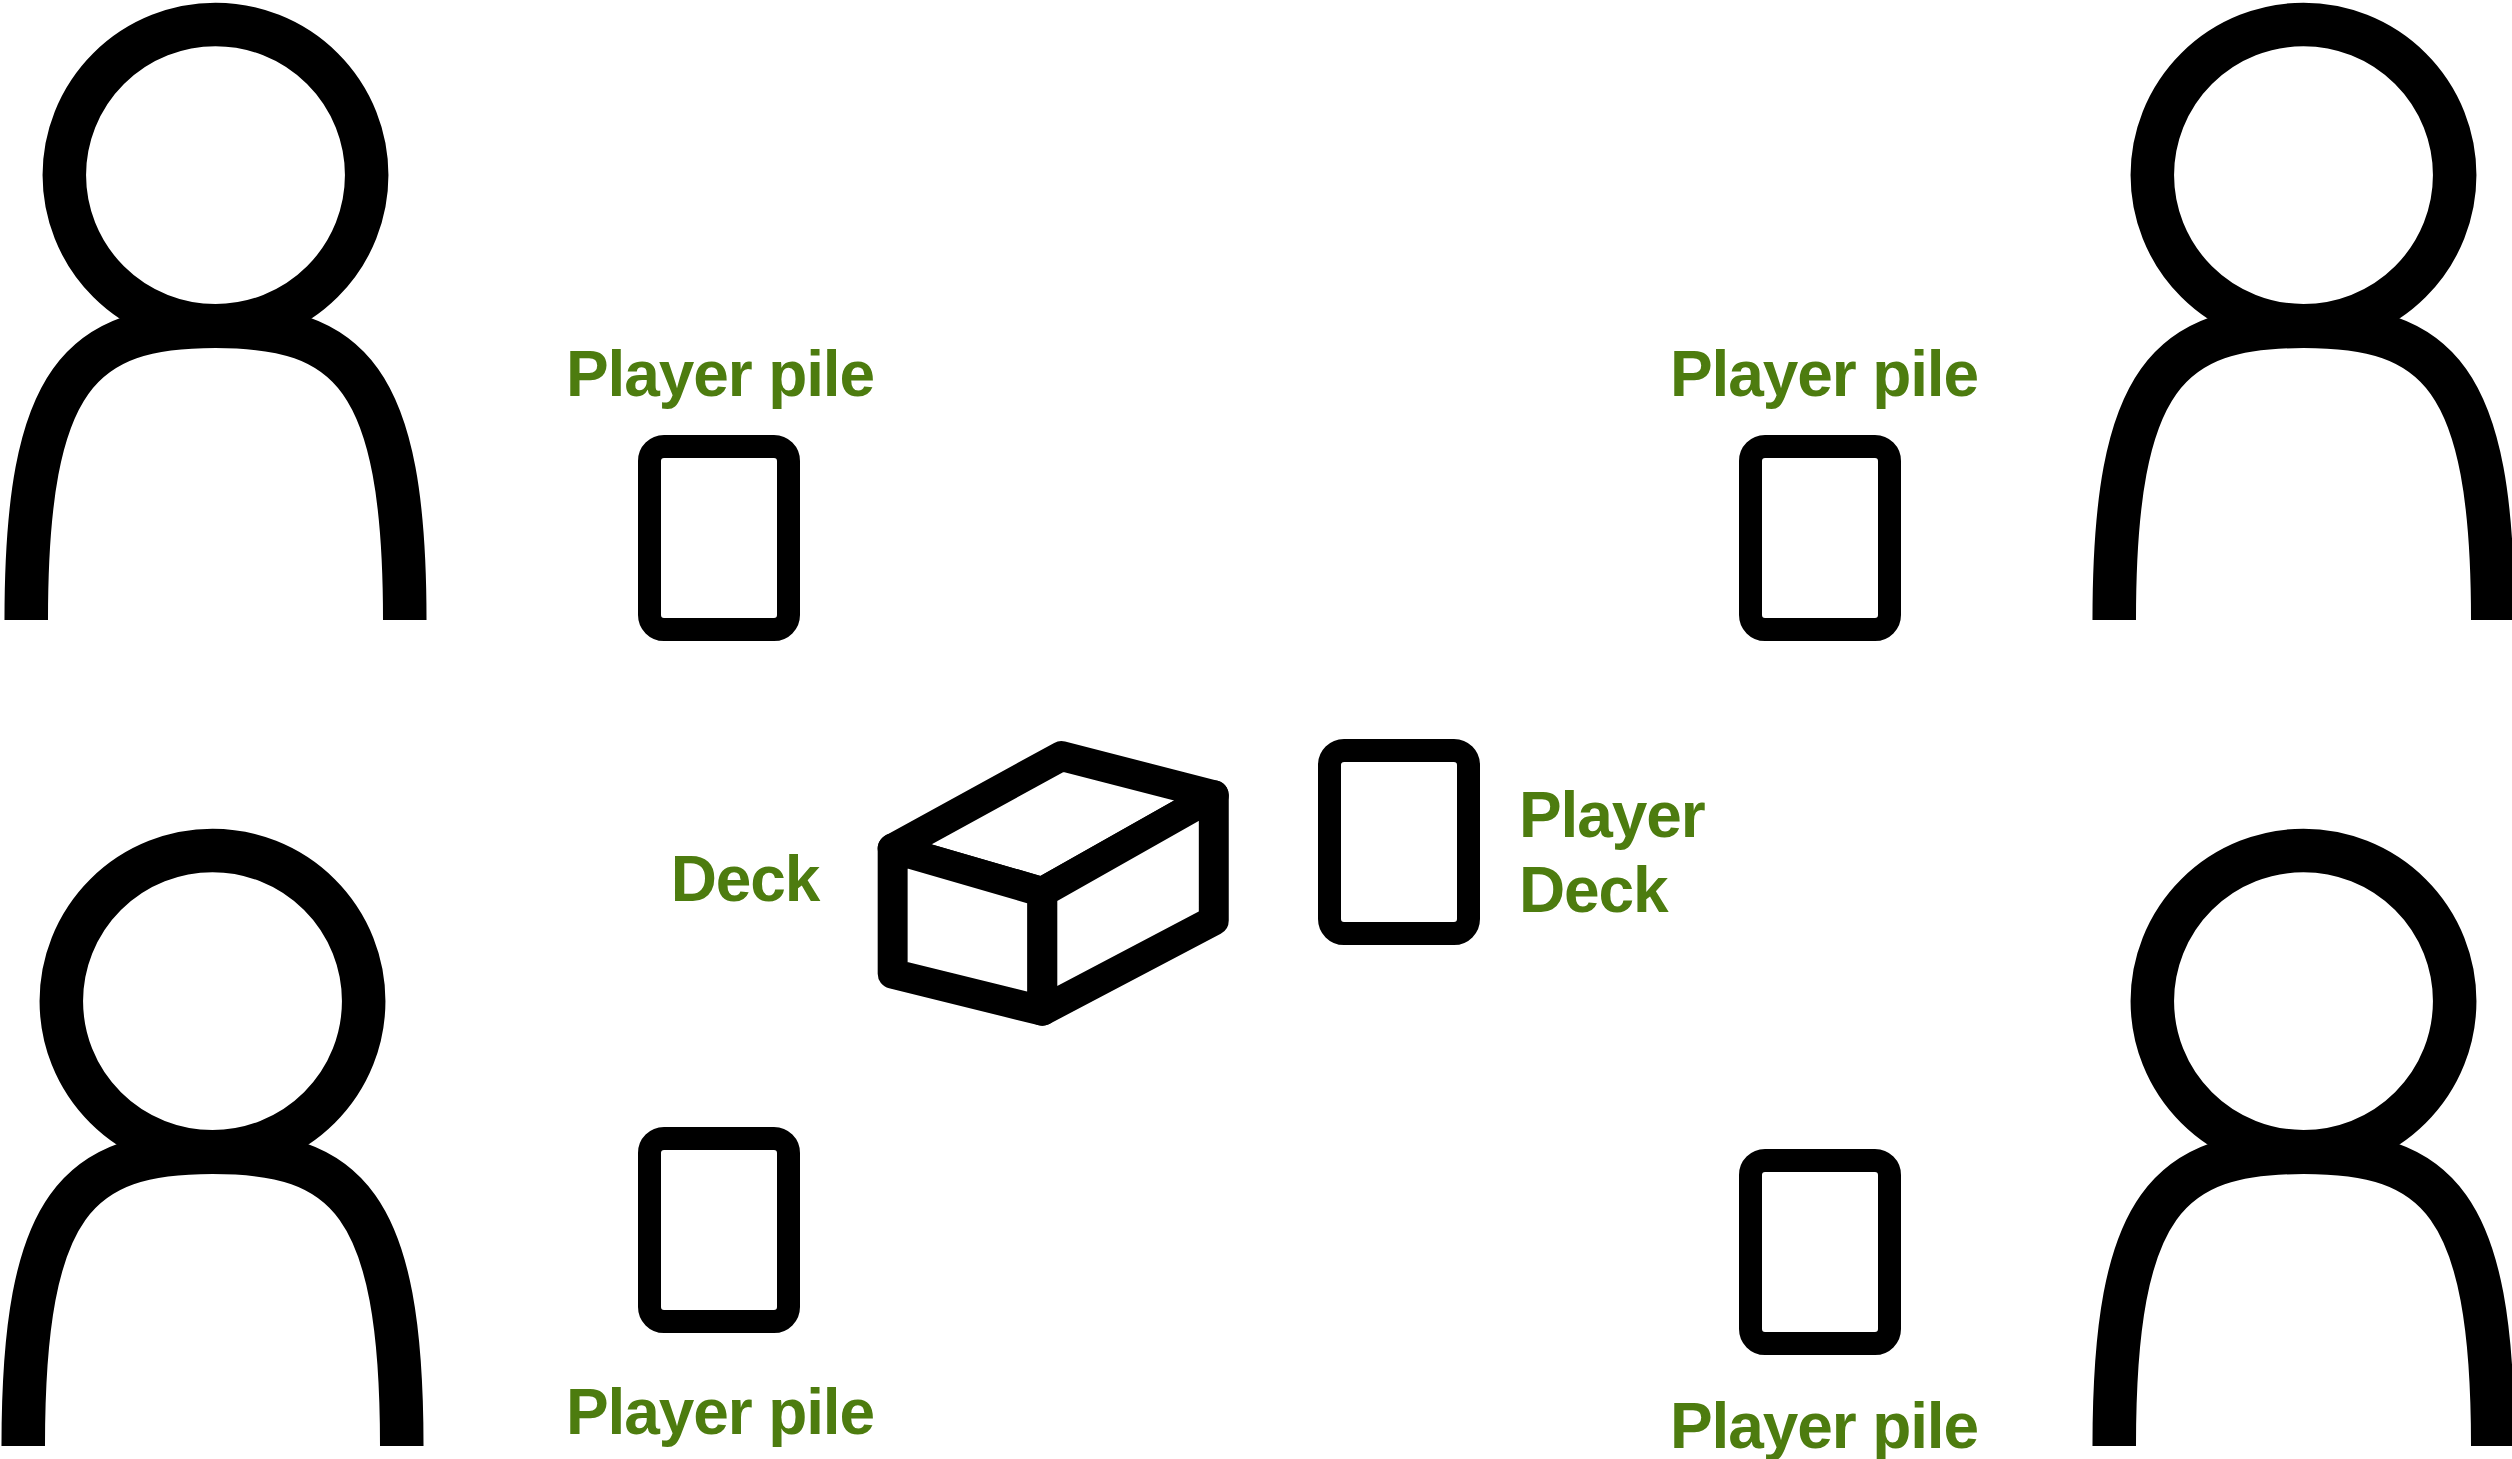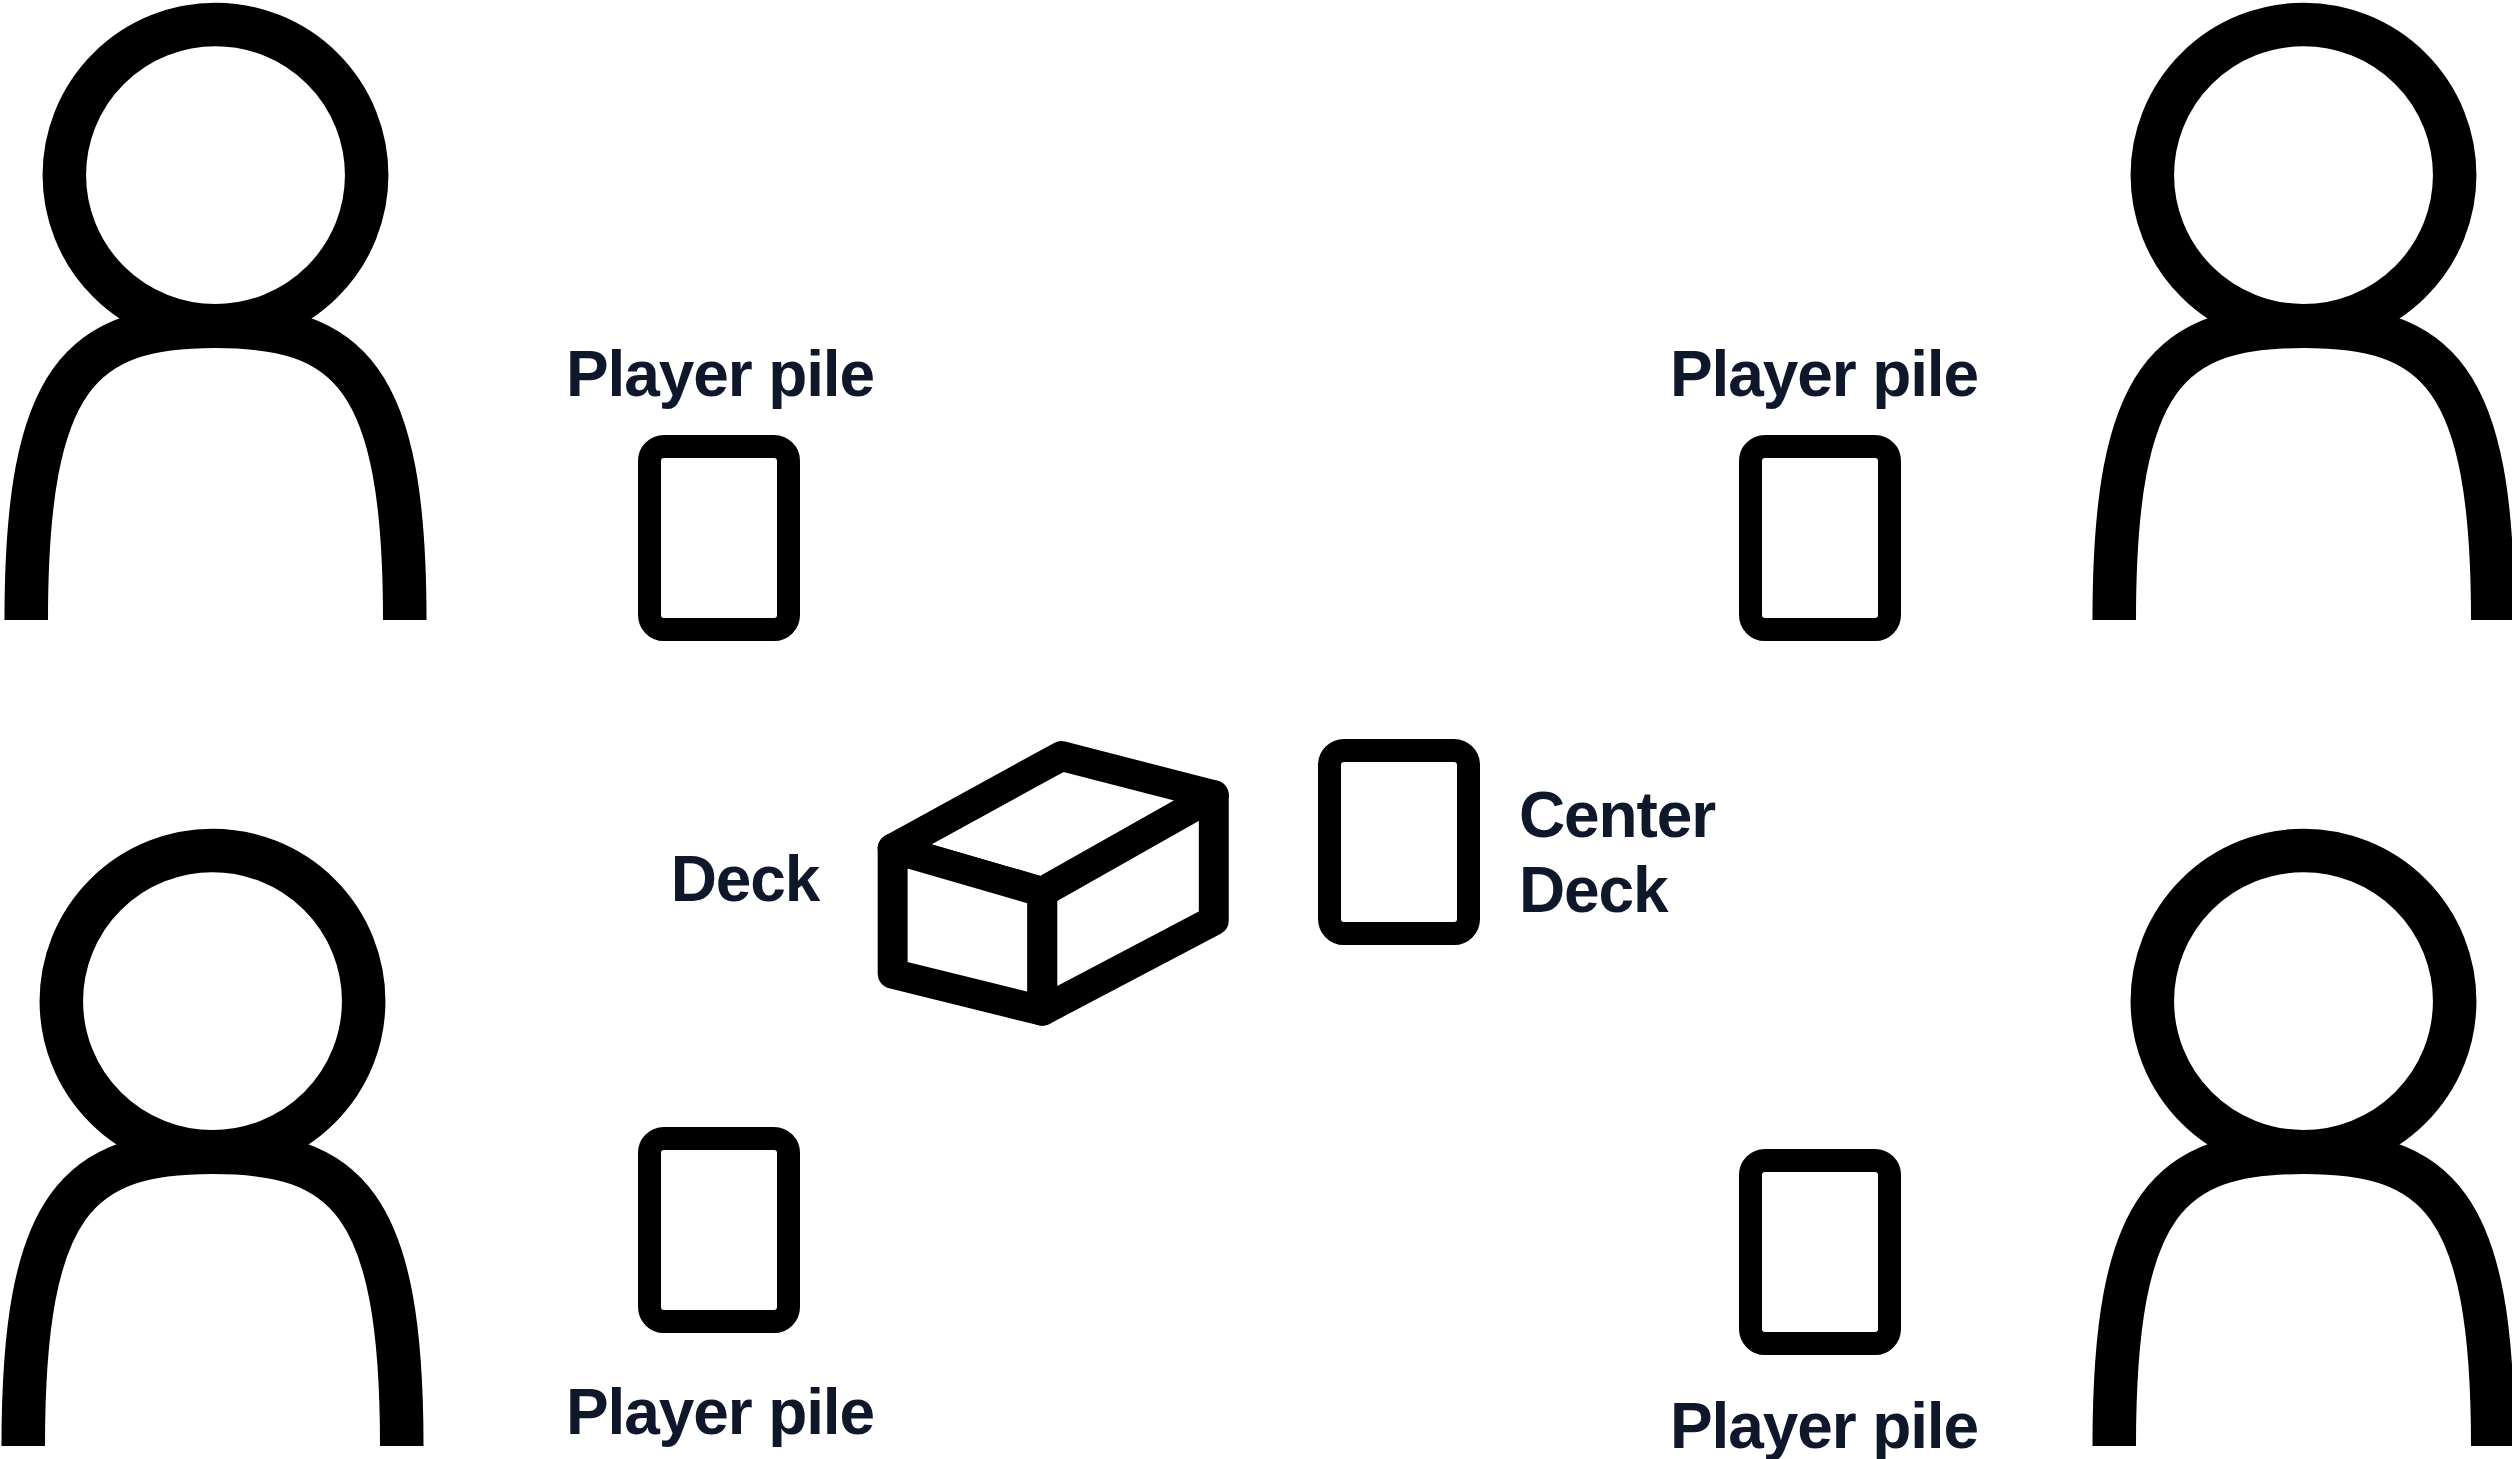--- a/index.html
+++ b/index.html
@@ -15,21 +15,21 @@
     overflow: hidden;
     font-family: "Liberation Sans", sans-serif;
   }
   .abs { position: absolute; }
   .label {
     position: absolute;
     font-size: 64px;
     font-weight: 700;
     letter-spacing: -1.1px;
     line-height: 1;
-    color: #0f172a;
+    color: #4d7c0f;
     white-space: nowrap;
   }
   .label.centered { transform: translateX(-50%); }
   .card {
     position: absolute;
     width: 162px;
     height: 206px;
     box-sizing: border-box;
     border: 23px solid #000000;
     border-radius: 26px;
@@ -86,18 +86,18 @@
     <g fill="#ffffff" stroke="#000000" stroke-width="55" stroke-linejoin="round">
 
       <path d="M60,225 L370,55 L650,127 L335,305 Z"></path>
 
       <path d="M60,225 L335,305 L335,523 L60,455 Z"></path>
 
       <path d="M335,305 L650,127 L650,357 L335,523 Z"></path>
     </g>
   </svg>
 
-  <div class="label" style="left:1519px; top:783px;">Center</div>
+  <div class="label" style="left:1519px; top:783px;">Player</div>
 
   <div class="label" style="left:1519px; top:858px;">Deck</div>
 
 </div>
 
 
 </body></html>

